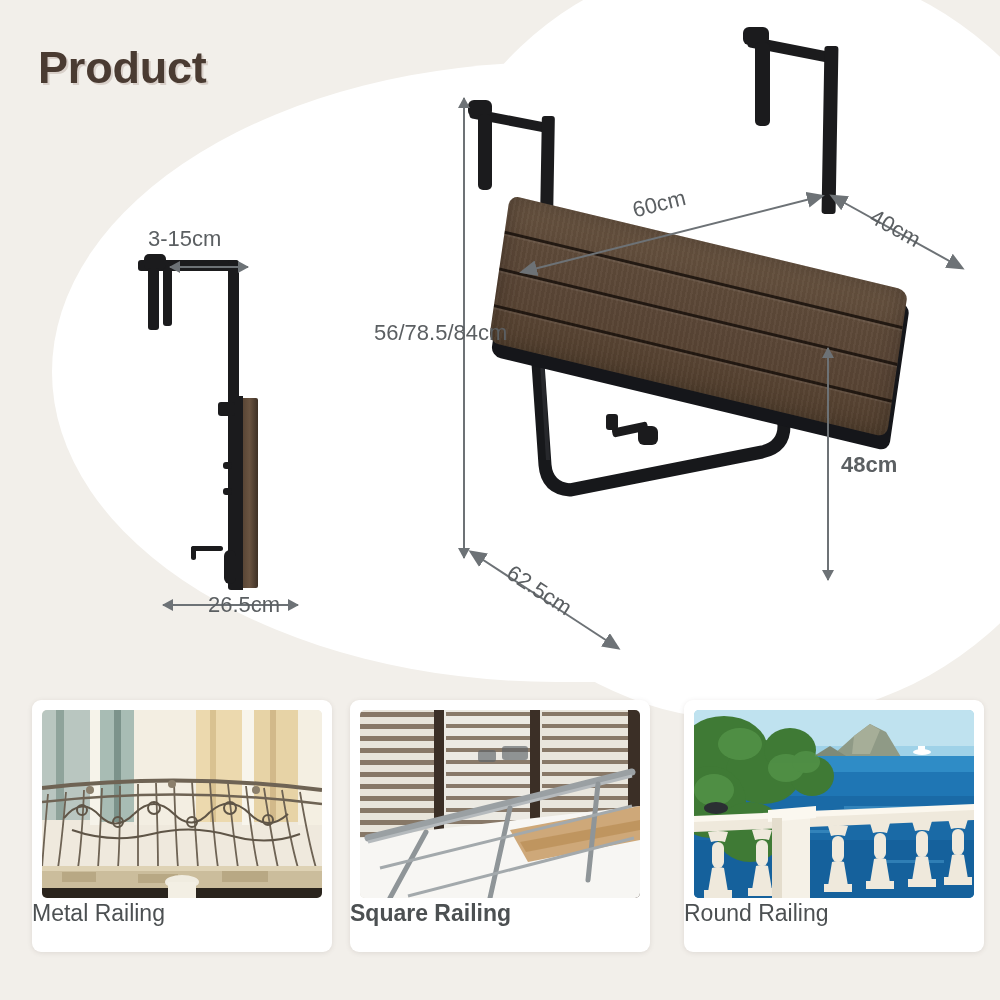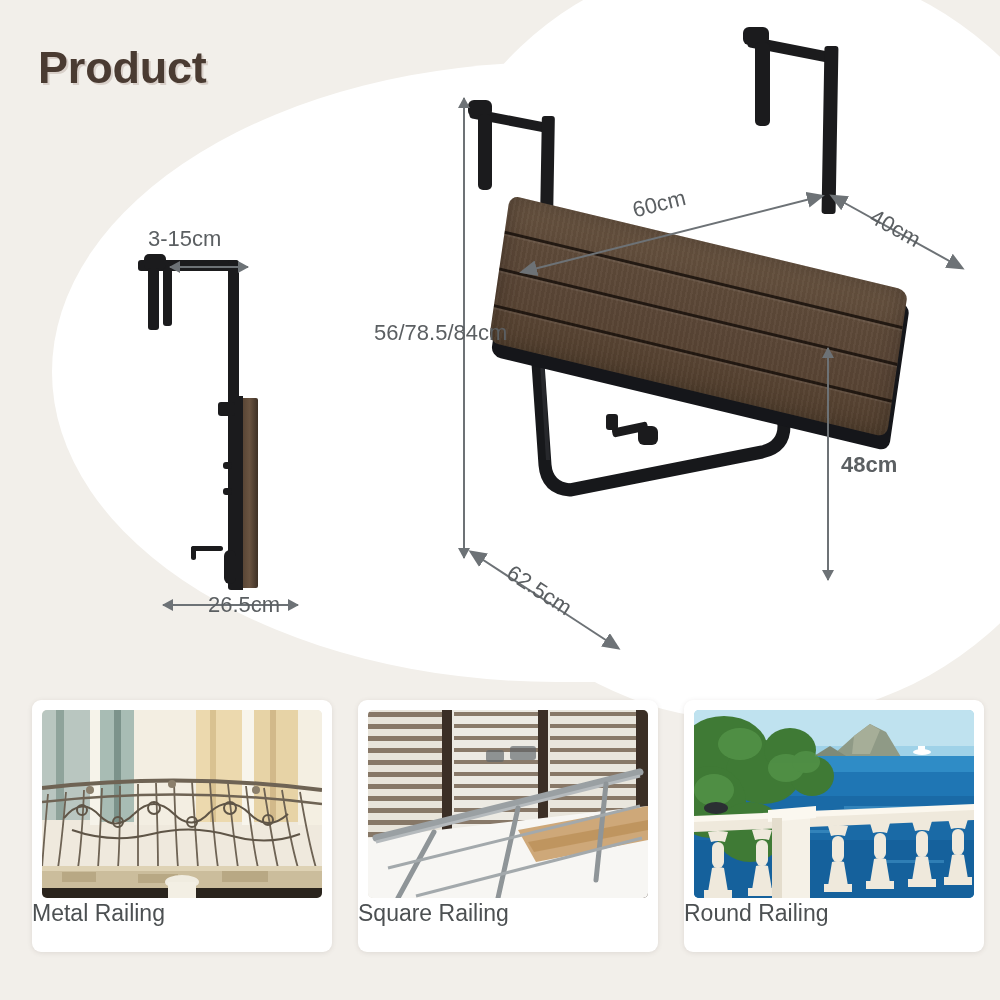--- a/index.html
+++ b/index.html
@@ -104,21 +104,21 @@
 
   
   .cards{position:absolute;left:0;top:700px;width:1000px;height:275px;z-index:8;}
   .card{
     position:absolute;top:0;width:300px;height:252px;
     background:#ffffff;border-radius:9px;
     box-shadow:0 1px 5px rgba(90,80,70,.13);
     overflow:hidden;
   }
   .card:nth-child(1){left:32px;}
-  .card:nth-child(2){left:358px;}
+  .card:nth-child(2){left:350px;font-weight:bold;}
   .card:nth-child(3){left:684px;}
   .photo{position:absolute;left:10px;top:10px;width:280px;height:188px;border-radius:5px;overflow:hidden;}
   .cap{
     position:absolute;left:0;right:0;top:200px;text-align:left;
     color:#4c5052;font-size:23px;
   }
 </style>
 </head>
 <body>
 

